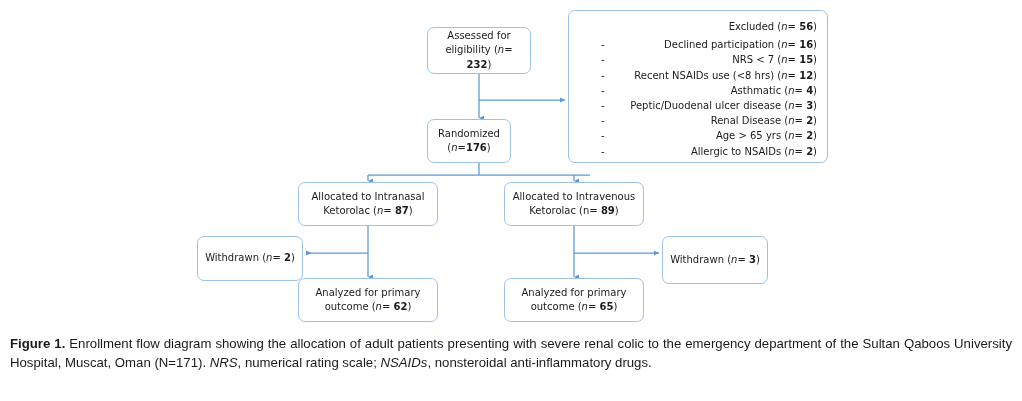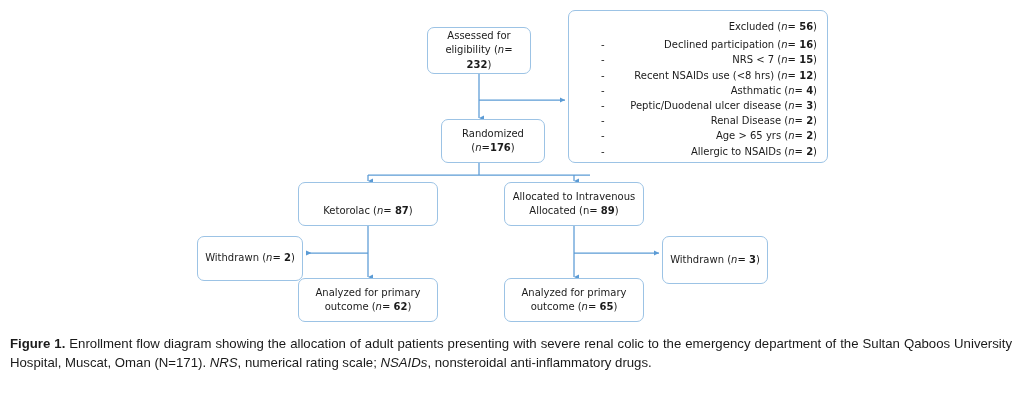--- a/index.html
+++ b/index.html
@@ -52,21 +52,21 @@
   .node .inner { width: 100%; }
 
   .node i { font-style: italic; }
   .node b { font-weight: bold; }
 
   
   #node-assessed   { left: 427px; top: 27px;  width: 104px; height: 47px; }
   #node-excluded   { left: 568px; top: 10px;  width: 260px; height: 153px;
                      align-items: flex-start; justify-content: flex-start;
                      text-align: right; padding: 9px 10px; }
-  #node-randomized { left: 441px; top: 119px; width: 104px; height: 44px; }
+  #node-randomized { left: 427px; top: 119px; width: 84px; height: 44px; }
   #node-alloc-in   { left: 298px; top: 182px; width: 140px; height: 44px; }
   #node-alloc-iv   { left: 504px; top: 182px; width: 140px; height: 44px; }
   #node-withdrawn-left  { left: 197px; top: 236px; width: 106px; height: 45px; }
   #node-withdrawn-right { left: 662px; top: 236px; width: 106px; height: 48px; }
   #node-analyzed-left   { left: 298px; top: 278px; width: 140px; height: 44px; }
   #node-analyzed-right  { left: 504px; top: 278px; width: 140px; height: 44px; }
 
   
   .excl-title { margin: 0 0 3px 0; }
   .excl-list  { list-style: none; margin: 0; padding: 0 0 0 22px; }
@@ -163,29 +163,29 @@
 
   <div class="node" id="node-randomized">
     <div class="inner">
       <span>Randomized</span><br>
       <span>(</span><i>n</i><span>=</span><b>176</b><span>)</span>
     </div>
   </div>
 
   <div class="node" id="node-alloc-in">
     <div class="inner">
-      <br>
+      <span>Allocated to Intranasal</span><br>
       <span>Ketorolac (</span><i>n</i><span>= </span><b>87</b><span>)</span>
     </div>
   </div>
 
   <div class="node" id="node-alloc-iv">
     <div class="inner">
       <span>Allocated to Intravenous</span><br>
-      <span>Allocated (n</span><i></i><span>= </span><b>89</b><span>)</span>
+      <span>Ketorolac (n</span><i></i><span>= </span><b>89</b><span>)</span>
     </div>
   </div>
 
   <div class="node" id="node-withdrawn-left">
     <div class="inner">
       <span>Withdrawn (</span><i>n</i><span>= </span><b>2</b><span>)</span>
     </div>
   </div>
 
   <div class="node" id="node-withdrawn-right">

